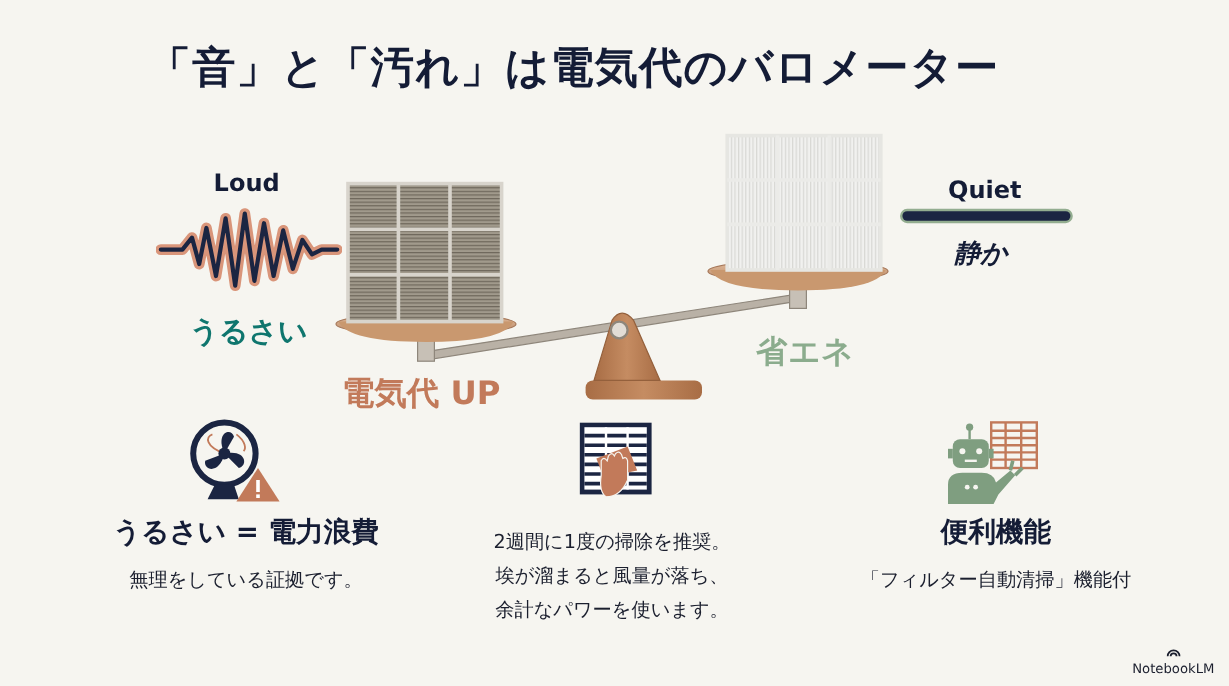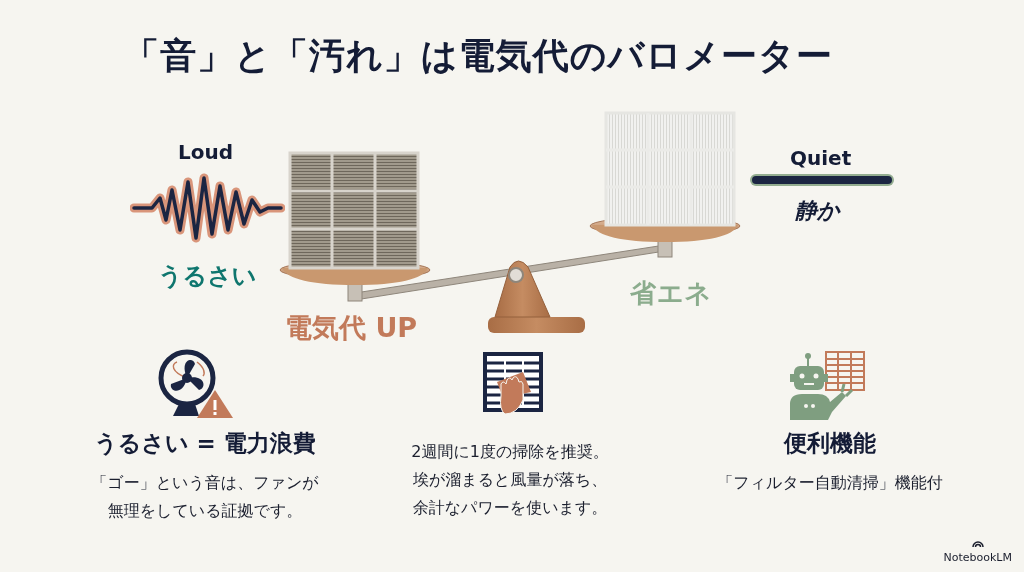--- a/index.html
+++ b/index.html
@@ -113,21 +113,20 @@
   <path d="M40,14 C48,20 48,26 46,28" fill="none" stroke="#c27a5a" stroke-width="1.5"></path>
   <circle cx="30" cy="30" r="5" fill="#1b2542"></circle>
   <path d="M22,56 L38,56 L42,68 L16,68 Z" fill="#1b2542"></path>
   <polygon points="58,42 76,70 40,70" fill="#c27a5a"></polygon>
   <rect x="56.5" y="52" width="3" height="10" fill="#fff"></rect>
   <rect x="56.5" y="64" width="3" height="3" fill="#fff"></rect>
 </svg>
 <div class="abs col" style="left:40px;top:428px;width:330px;">
   <div class="col-title">うるさい = 電力浪費</div>
   <div class="col-text">
-    <div>「ゴー」という音は、ファンが</div>
     <div>無理をしている証拠です。</div>
   </div>
 </div>
 
 <svg class="abs" style="left:483px;top:352px;" width="62" height="66" viewBox="0 0 62 66">
   <rect x="2" y="2" width="56" height="56" fill="#fff" stroke="#1b2542" stroke-width="4"></rect>
   <g stroke="#1b2542" stroke-width="3">
     <line x1="4" y1="11" x2="56" y2="11"></line>
       <line x1="4" y1="19" x2="56" y2="19"></line>
     <line x1="4" y1="27" x2="56" y2="27"></line>

